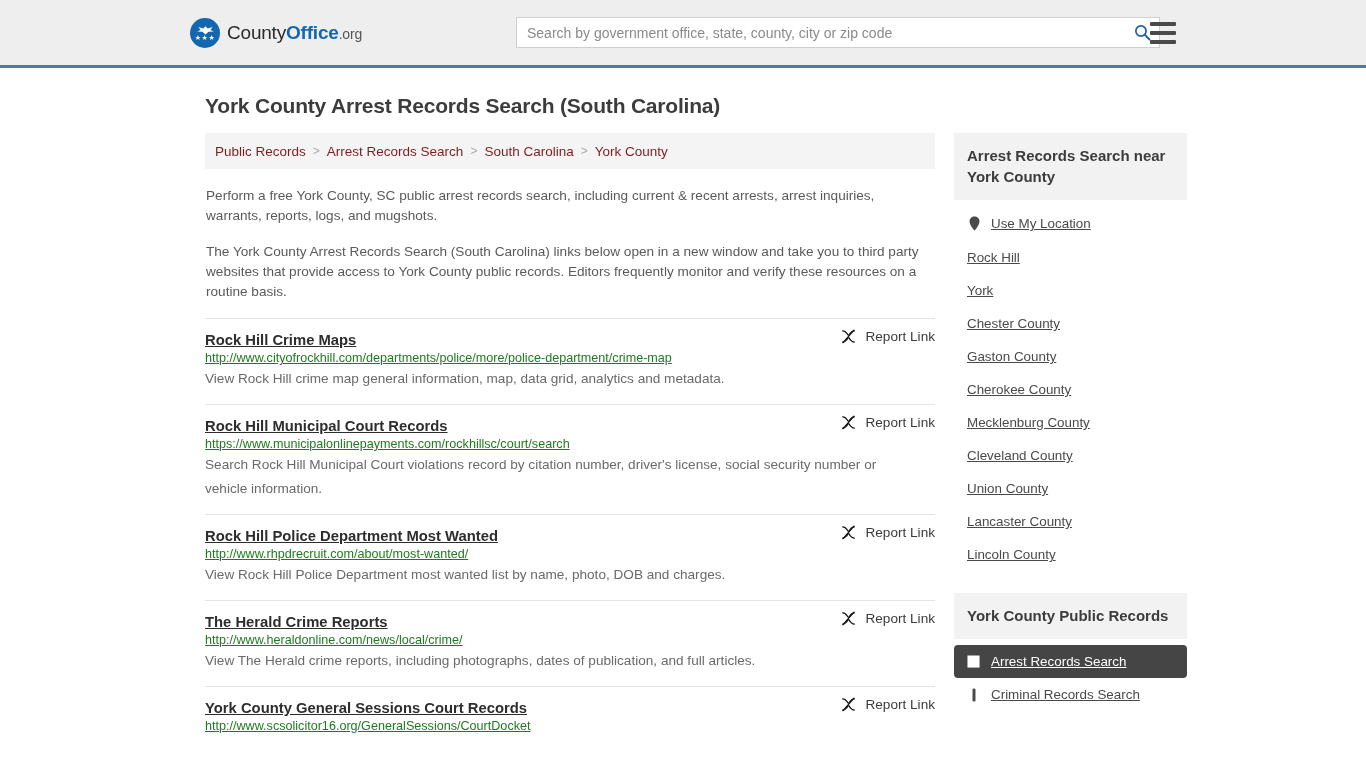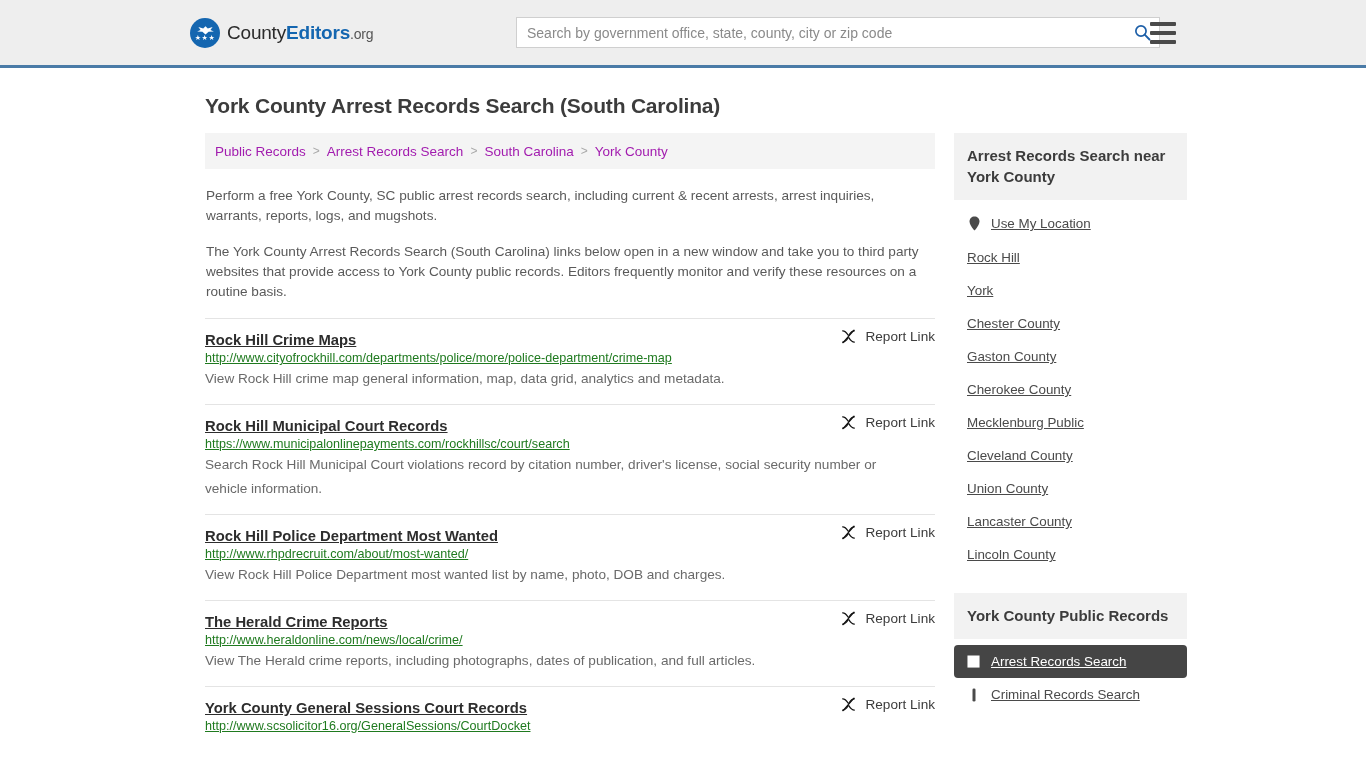--- a/index.html
+++ b/index.html
@@ -128,21 +128,21 @@
   
   .breadcrumb {
     background: #f4f4f4;
     height: 36px;
     display: flex;
     align-items: center;
     padding: 0 10px;
     font-size: 13.5px;
   }
   .breadcrumb a {
-    color: #a21caf;
+    color: #7f1d1d;
     text-decoration: none;
   }
   .breadcrumb .sep { color: #a9a9a9; margin: 0 7px; font-size: 12px; }
 
   
   .intro { padding: 0 1px; }
   .intro p {
     font-size: 13.6px;
     line-height: 20px;
     color: #5a5a5a;
@@ -244,21 +244,21 @@
 
 <div class="header">
 
   <a class="brand" href="#">
     <span class="brand-mark">
       <svg class="eagle" width="19" height="11" viewBox="0 0 19 11" aria-hidden="true">
         <path d="M9.5 1.2 L11.8 3.4 L16.6 1.9 L14.4 5.0 L17.9 6.6 L12.6 6.8 L9.5 9.6 L6.4 6.8 L1.1 6.6 L4.6 5.0 L2.4 1.9 L7.2 3.4 Z" fill="#ffffff"></path>
       </svg>
       <span class="stars">★★★</span>
     </span>
-    <span class="brand-text"><span>County</span><span class="bold">Editors</span><span class="org">.org</span></span>
+    <span class="brand-text"><span>County</span><span class="bold">Office</span><span class="org">.org</span></span>
   </a>
 
   <div class="searchwrap">
     <input type="text" placeholder="Search by government office, state, county, city or zip code" value="" style="">
     <button class="search-btn">
       <svg width="17" height="17" viewBox="0 0 20 20" aria-hidden="true">
         <circle cx="8.2" cy="8.2" r="6" fill="none" stroke="#1d5fa8" stroke-width="2"></circle>
         <line x1="12.6" y1="12.6" x2="18.2" y2="18.2" stroke="#1d5fa8" stroke-width="2.2" stroke-linecap="round"></line>
       </svg>
     </button>
@@ -403,21 +403,21 @@
           <a class="side-item" href="#">
             <span class="txt">Chester County</span>
           </a>
           <a class="side-item" href="#">
             <span class="txt">Gaston County</span>
           </a>
           <a class="side-item" href="#">
             <span class="txt">Cherokee County</span>
           </a>
           <a class="side-item" href="#">
-            <span class="txt">Mecklenburg Public</span>
+            <span class="txt">Mecklenburg County</span>
           </a>
           <a class="side-item" href="#">
             <span class="txt">Cleveland County</span>
           </a>
           <a class="side-item" href="#">
             <span class="txt">Union County</span>
           </a>
           <a class="side-item" href="#">
             <span class="txt">Lancaster County</span>
           </a>

